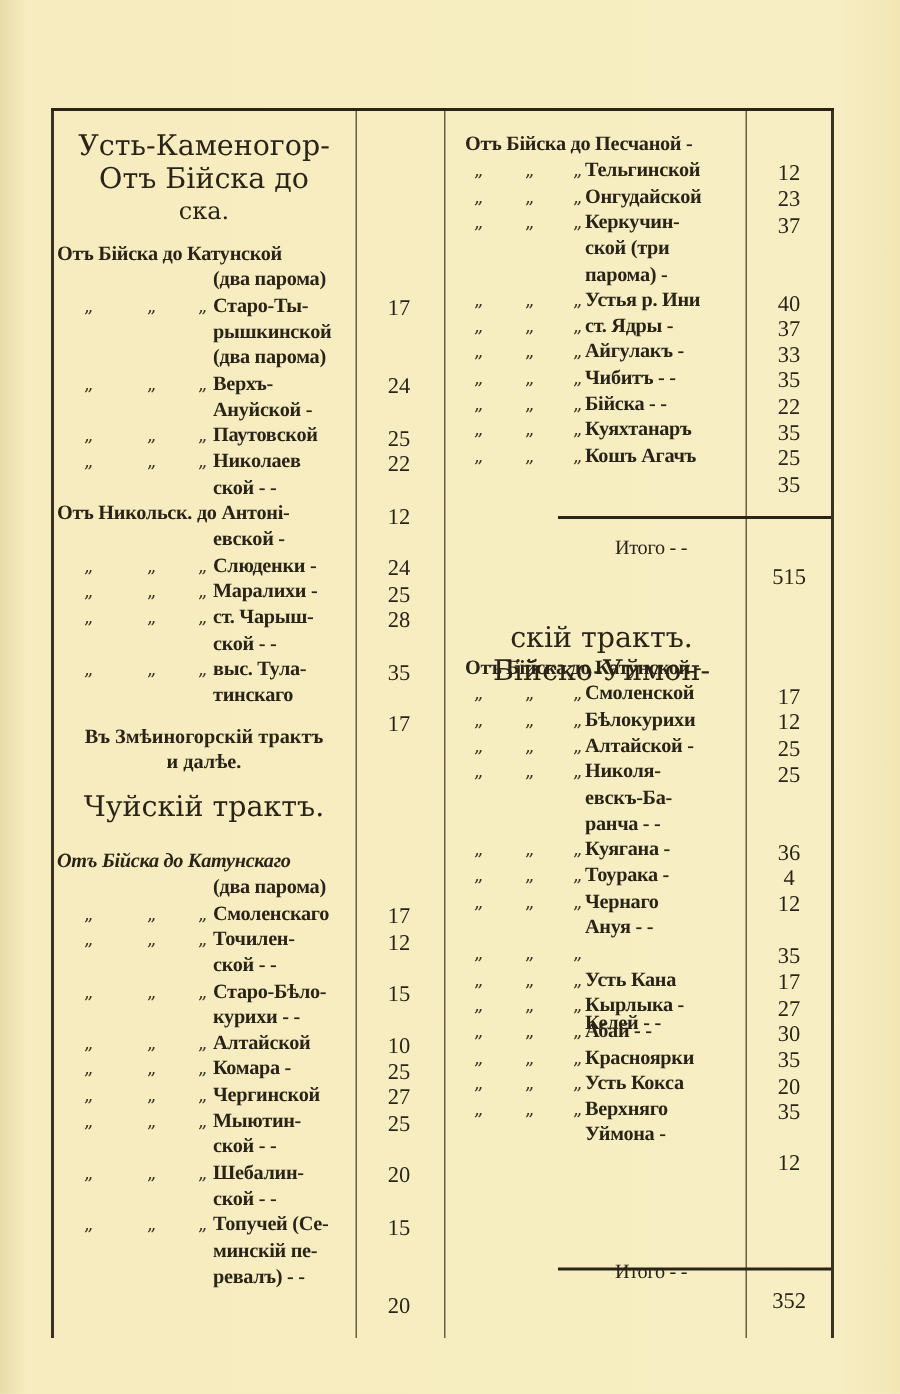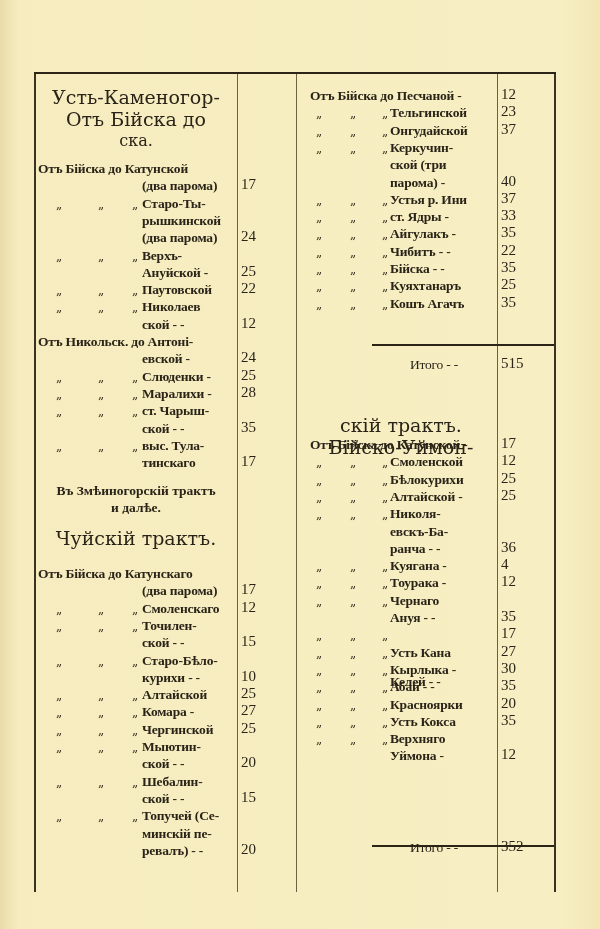--- a/index.html
+++ b/index.html
@@ -34,21 +34,21 @@
     font-family: "DejaVu Serif", serif;
   }
   .row {
     position: absolute; font-family: "Liberation Serif", serif;
     font-size: 13.5px; line-height: 17px; white-space: nowrap; color: #2a2418;
     font-weight: bold; letter-spacing: -0.2px;
   }
   .ditto { position: absolute; font-size: 12px; color: #3a3221; }
   .num {
     position: absolute; font-family: "Liberation Serif", serif;
-    font-size: 15px; text-align: left; width: 50px; color: #2a2418;
+    font-size: 15px; text-align: center; width: 50px; color: #2a2418; margin-top: 22px;
   }
   .rule { position: absolute; height: 2px; background: #2b2417; }
 </style>
 </head>
 <body>
 
 <div class="page">
 
   <div class="table-frame" id="frame">
     <div class="vline vl-outer-left"></div>
@@ -119,21 +119,21 @@
       </div>
 
     <div style="position:absolute; left:4px; width:196px; top:408px; font-family:'Liberation Serif',serif; font-weight:bold; font-size:13.5px; line-height:17px; text-align:center;">
       <div>Въ Змѣиногорскій трактъ</div>
       <div>и далѣе.</div>
     </div>
 
     <div class="heading" style="position:absolute; left:4px; width:196px; top:453px;">Чуйскій трактъ.</div>
 
     <div id="left2">
-        <div class="row" style="left: 4px; top: 491px;">Отъ Бійска до Катунскаго</div>
+        <div class="row" style="left: 4px; top: 491px; font-style: italic;">Отъ Бійска до Катунскаго</div>
         <div class="row" style="left: 108px; top: 508.3px;">(два парома)</div>
         <div class="num" style="left: 207px; top: 507.3px;">17</div>
         <div class="row" style="left: 108px; top: 525.6px;">Смоленскаго</div>
         <div class="ditto" style="left: 22px; top: 527.6px;">„</div>
         <div class="ditto" style="left: 64px; top: 527.6px;">„</div>
         <div class="ditto" style="left: 98px; top: 527.6px;">„</div>
         <div class="num" style="left: 207px; top: 524.6px;">12</div>
         <div class="row" style="left: 108px; top: 542.9px;">Точилен-</div>
         <div class="row" style="left: 108px; top: 560.2px;">ской   -  -</div>
         <div class="ditto" style="left: 22px; top: 544.9px;">„</div>

